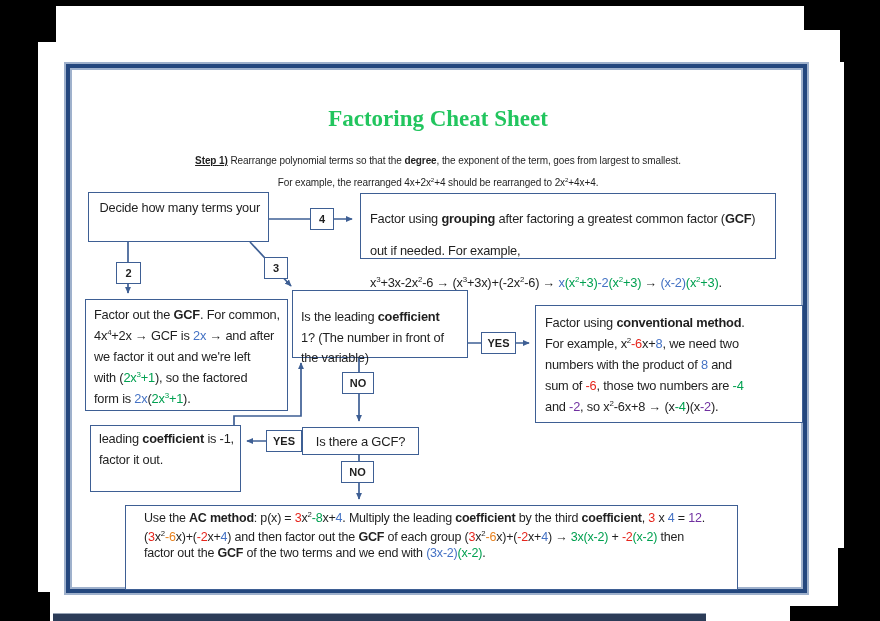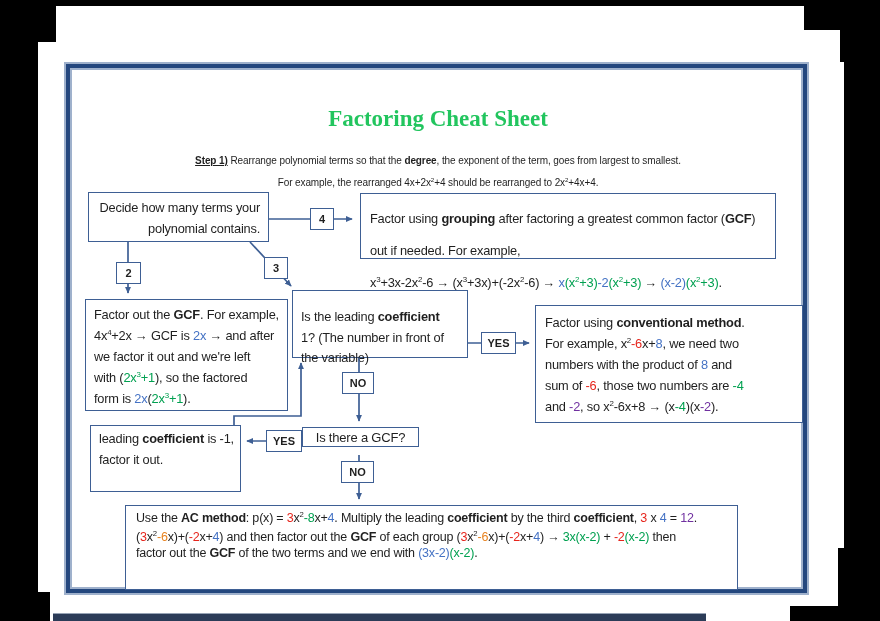--- a/index.html
+++ b/index.html
@@ -24,23 +24,23 @@
   #box-grouping{left:360px;top:193px;width:416px;height:66px;padding:3px 9px;}
   #box-grouping .ln{line-height:20px;margin-top:12px;}
   #box-gcf-two{left:85px;top:299px;width:203px;height:112px;padding:4px 8px;}
   #box-gcf-two .ln{line-height:21px;}
   #box-leading{left:292px;top:290px;width:176px;height:68px;padding:16px 8px;}
   #box-leading .ln{line-height:20.5px;}
   #box-conventional{left:535px;top:305px;width:268px;height:118px;padding:6px 9px;}
   #box-conventional .ln{line-height:21px;}
   #box-minus-one{left:90px;top:425px;width:151px;height:67px;padding:3px 8px;}
   #box-minus-one .ln{line-height:20.5px;}
-  #box-gcf-q{left:302px;top:427px;width:117px;height:20px;display:flex;align-items:center;
+  #box-gcf-q{left:302px;top:427px;width:117px;height:28px;display:flex;align-items:center;
     justify-content:center;font-size:13px;}
-  #box-ac{left:125px;top:505px;width:613px;height:85px;padding:3px 10px;font-size:12.5px;}
+  #box-ac{left:125px;top:505px;width:613px;height:85px;padding:3px 18px;font-size:12.5px;}
   #box-ac .ln{line-height:19.5px;} #box-ac .ln.tight{line-height:16.5px;}
   .lbl{position:absolute;background:#fff;border:1.5px solid #3E5F94;z-index:3;
     display:flex;align-items:center;justify-content:center;
     font-weight:bold;font-size:11px;color:#1f1f1f;box-sizing:border-box;}
   #lbl-4{left:310px;top:208px;width:24px;height:22px;}
   #lbl-2{left:116px;top:262px;width:25px;height:22px;}
   #lbl-3{left:264px;top:257px;width:24px;height:22px;}
   #lbl-yes1{left:481px;top:332px;width:35px;height:22px;}
   #lbl-no1{left:342px;top:372px;width:32px;height:22px;}
   #lbl-yes2{left:266px;top:430px;width:36px;height:22px;}
@@ -63,31 +63,30 @@
 
   <div id="frame"></div>
 
   <div id="title">Factoring Cheat Sheet</div>
 
   <div id="intro1" class="intro"><span class="t-b t-u">Step 1)</span><span> Rearrange polynomial terms so that the </span><span class="t-b">degree</span><span>, the exponent of the term, goes from largest to smallest.</span></div>
   <div id="intro2" class="intro"><span>For example, the rearranged 4x+2x</span><sup>2</sup><span>+4 should be rearranged to 2x</span><sup>2</sup><span>+4x+4.</span></div>
 
   <div id="box-decide" class="fbox">
     <div class="ln"><span>Decide how many terms your</span></div>
-    <div class="ln"><span>polynomial contains.</span></div>
   </div>
 
   <div id="box-grouping" class="fbox">
     <div class="ln"><span>Factor using </span><span class="t-b">grouping</span><span> after factoring a greatest common factor (</span><span class="t-b">GCF</span><span>)</span></div>
     <div class="ln"><span>out if needed. For example,</span></div>
     <div class="ln"><span>x</span><sup>3</sup><span>+3x-2x</span><sup>2</sup><span>-6 → (x</span><sup>3</sup><span>+3x)+(-2x</span><sup>2</sup><span>-6) → </span><span class="t-blue">x</span><span class="t-green">(x</span><sup class="t-green">2</sup><span class="t-green">+3)</span><span class="t-blue">-2</span><span class="t-green">(x</span><sup class="t-green">2</sup><span class="t-green">+3)</span><span> → </span><span class="t-blue">(x-2)</span><span class="t-green">(x</span><sup class="t-green">2</sup><span class="t-green">+3)</span><span>.</span></div>
   </div>
 
   <div id="box-gcf-two" class="fbox">
-    <div class="ln"><span>Factor out the </span><span class="t-b">GCF</span><span>. For example,</span></div>
+    <div class="ln"><span>Factor out the </span><span class="t-b">GCF</span><span>. For common,</span></div>
     <div class="ln"><span>4x</span><sup>4</sup><span>+2x → GCF is </span><span class="t-blue">2x</span><span> → and after</span></div>
     <div class="ln"><span>we factor it out and we're left</span></div>
     <div class="ln"><span>with (</span><span class="t-green">2x</span><sup class="t-green">3</sup><span class="t-green">+1</span><span>), so the factored</span></div>
     <div class="ln"><span>form is </span><span class="t-blue">2x</span><span>(</span><span class="t-green">2x</span><sup class="t-green">3</sup><span class="t-green">+1</span><span>).</span></div>
   </div>
 
   <div id="box-leading" class="fbox">
     <div class="ln"><span>Is the leading </span><span class="t-b">coefficient</span></div>
     <div class="ln"><span>1? (The number in front of</span></div>
     <div class="ln"><span>the variable)</span></div>

